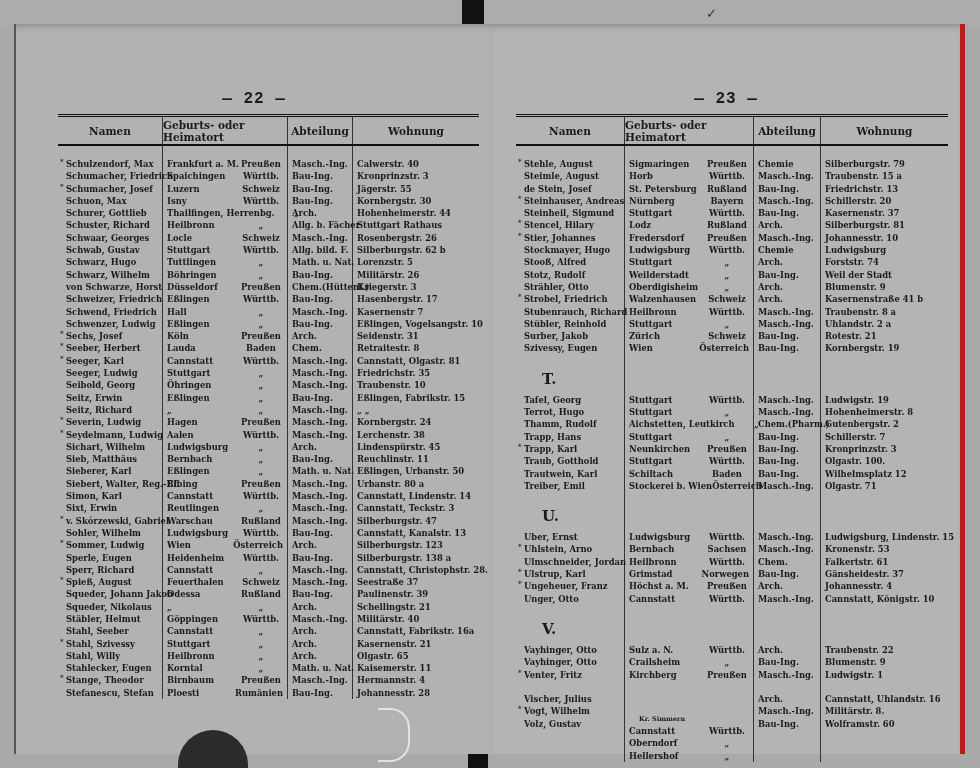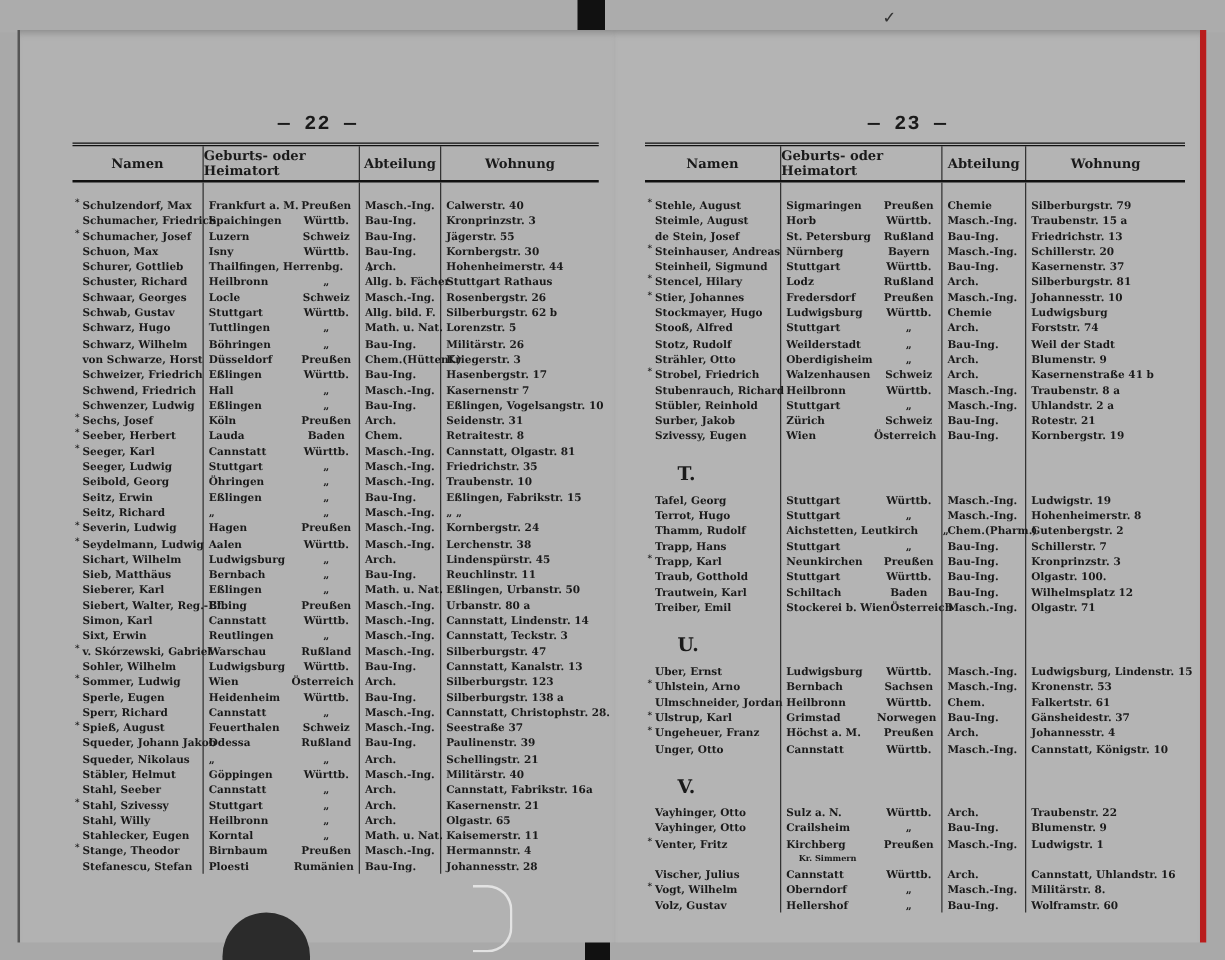--- a/index.html
+++ b/index.html
@@ -592,21 +592,21 @@
             <span class="state">Württb.</span>
           </div>
           <div class="row origin-row">
             <span>Crailsheim</span>
             <span class="state">„</span>
           </div>
           <div class="row origin-row">
             <span>Kirchberg</span>
             <span class="state">Preußen</span>
           </div>
-          <div class="row" style="padding-left: 14px; font-size: 6.5px;">Kr. Simmern</div>
+          <div class="row" style="padding-left: 14px; font-size: 6.5px; margin-top: 32px;">Kr. Simmern</div>
           <div class="row origin-row">
             <span>Cannstatt</span>
             <span class="state">Württb.</span>
           </div>
           <div class="row origin-row">
             <span>Oberndorf</span>
             <span class="state">„</span>
           </div>
           <div class="row origin-row">
             <span>Hellershof</span>

